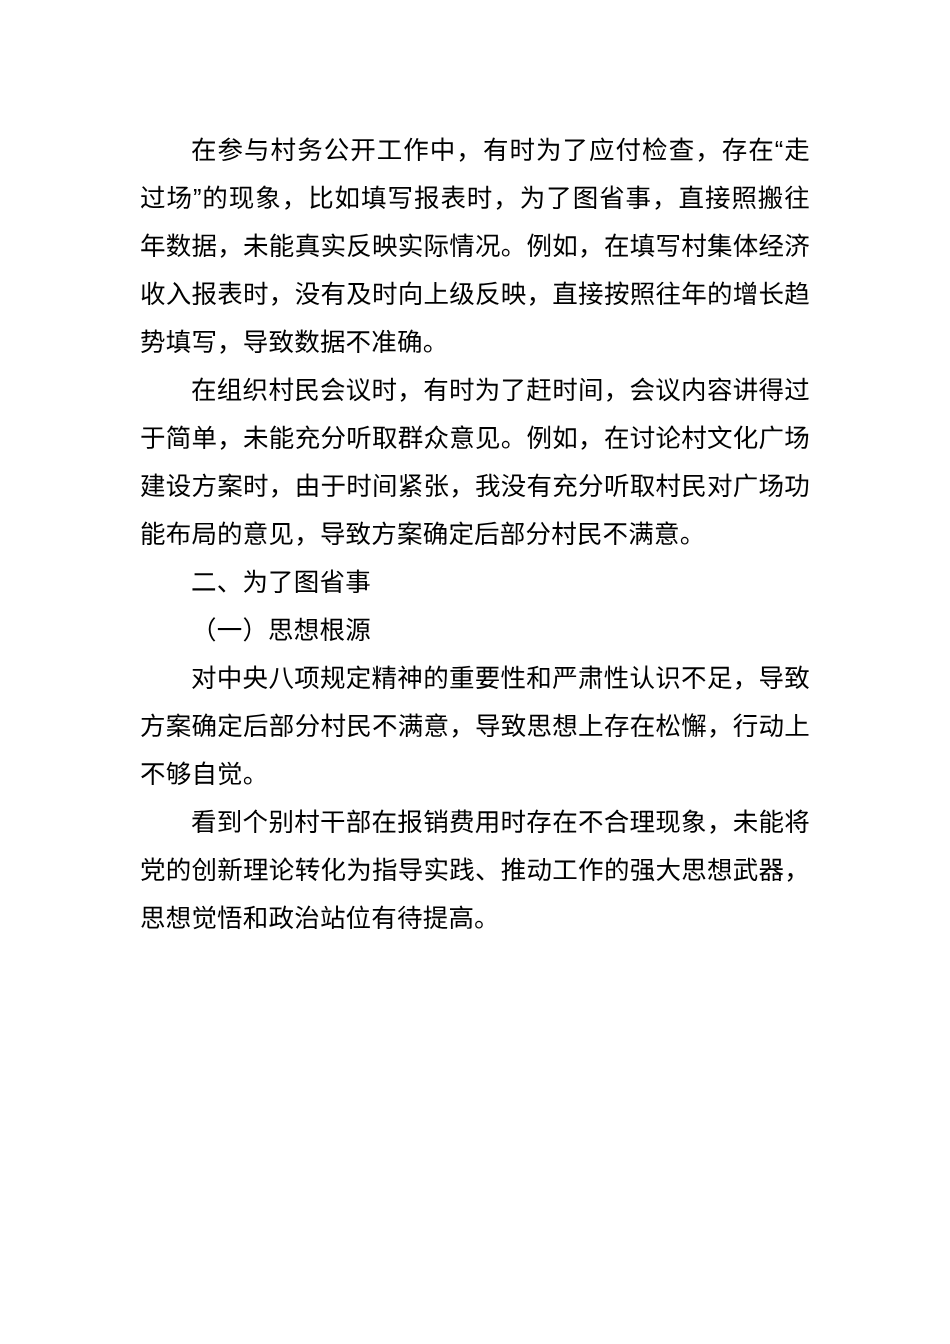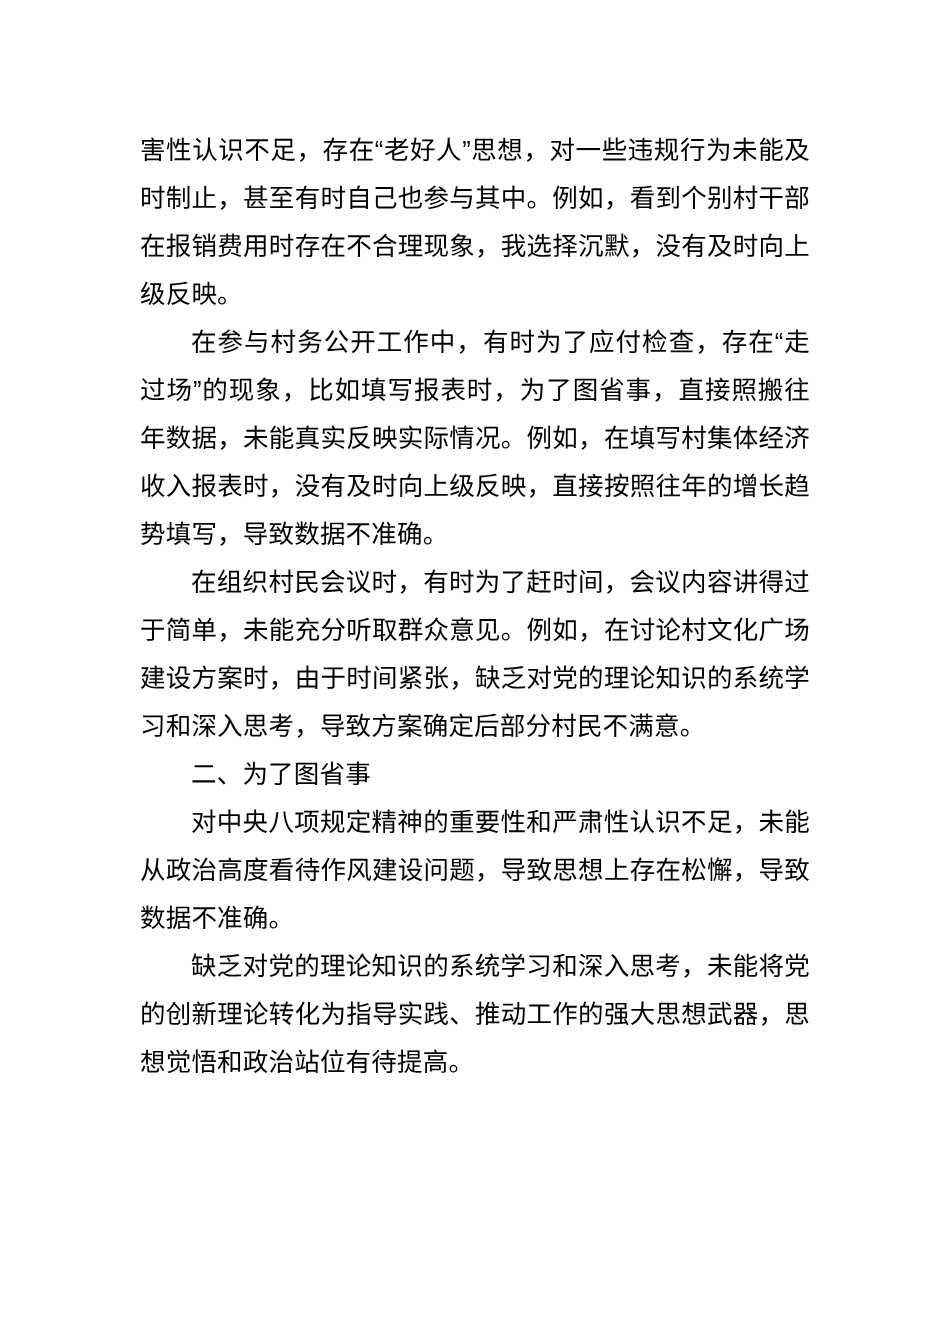--- a/index.html
+++ b/index.html
@@ -37,20 +37,20 @@
   }
   .para-continuation {
     text-indent: 0;
   }
 </style>
 </head>
 <body>
 
 <div class="page">
   <div class="doc-body" id="doc-body">
-      <p class="para-continuation">害性认识不足，存在“老好人”思想，对一些违规行为未能及时制止，甚至有时自己也参与其中。例如，看到个别村干部在报销费用时存在不合理现象，我选择沉默，没有及时向上级反映。</p>
       <p class="para-body">在参与村务公开工作中，有时为了应付检查，存在“走过场”的现象，比如填写报表时，为了图省事，直接照搬往年数据，未能真实反映实际情况。例如，在填写村集体经济收入报表时，没有及时向上级反映，直接按照往年的增长趋势填写，导致数据不准确。</p>
-      <p class="para-body">在组织村民会议时，有时为了赶时间，会议内容讲得过于简单，未能充分听取群众意见。例如，在讨论村文化广场建设方案时，由于时间紧张，缺乏对党的理论知识的系统学习和深入思考，导致方案确定后部分村民不满意。</p>
+      <p class="para-body">在组织村民会议时，有时为了赶时间，会议内容讲得过于简单，未能充分听取群众意见。例如，在讨论村文化广场建设方案时，由于时间紧张，我没有充分听取村民对广场功能布局的意见，导致方案确定后部分村民不满意。</p>
       <p class="para-heading">二、为了图省事</p>
-      <p class="para-body">对中央八项规定精神的重要性和严肃性认识不足，未能从政治高度看待作风建设问题，导致思想上存在松懈，导致数据不准确。</p>
-      <p class="para-body">缺乏对党的理论知识的系统学习和深入思考，未能将党的创新理论转化为指导实践、推动工作的强大思想武器，思想觉悟和政治站位有待提高。</p>
+      <p class="para-heading">（一）思想根源</p>
+      <p class="para-body">对中央八项规定精神的重要性和严肃性认识不足，导致方案确定后部分村民不满意，导致思想上存在松懈，行动上不够自觉。</p>
+      <p class="para-body">看到个别村干部在报销费用时存在不合理现象，未能将党的创新理论转化为指导实践、推动工作的强大思想武器，思想觉悟和政治站位有待提高。</p>
     </div>
 </div>
 
 </body></html>

